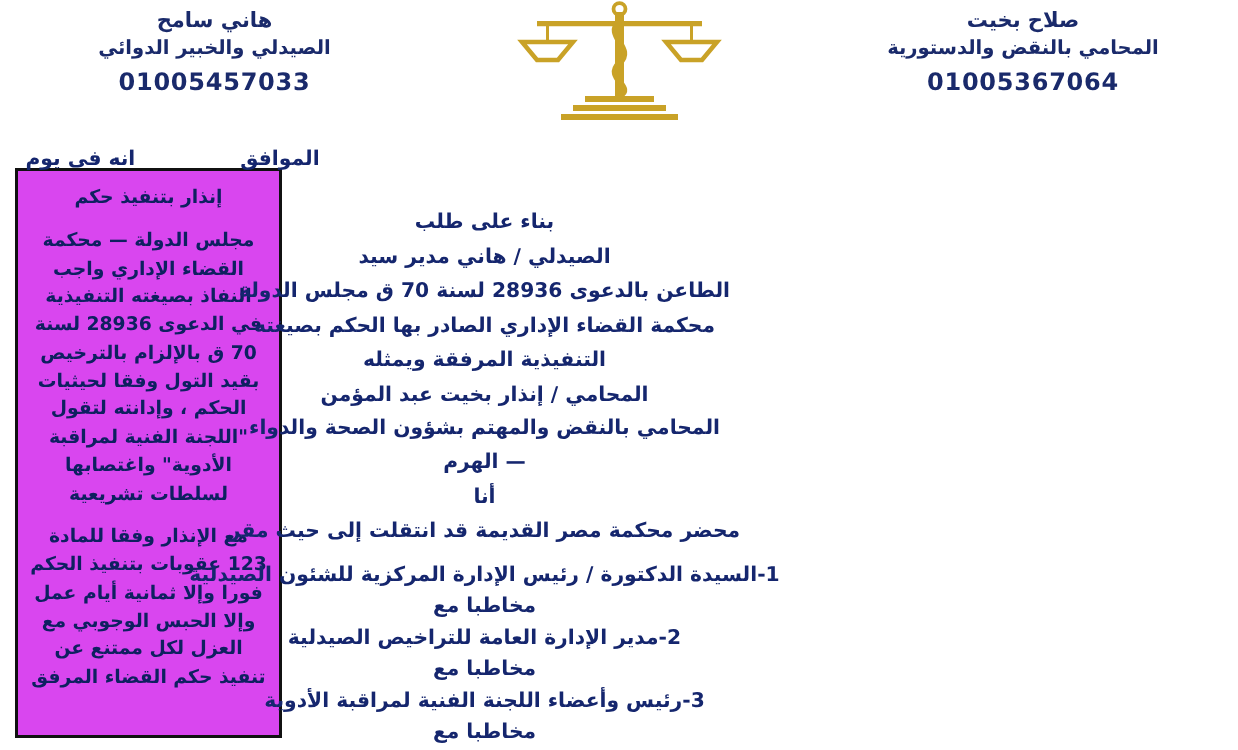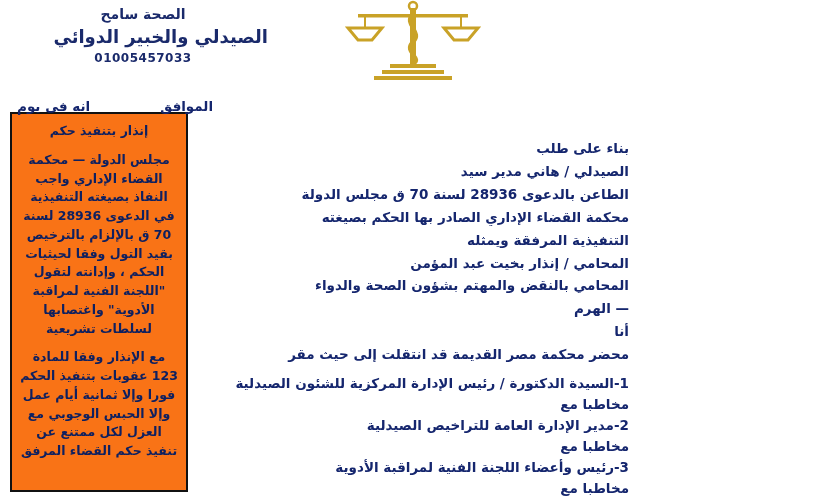--- a/index.html
+++ b/index.html
@@ -37,22 +37,22 @@
   }
   .hdr-right {
     right: 18px;
     width: 250px;
   }
   .hdr-left {
     left: 18px;
     width: 250px;
   }
   .hdr-block .nm { font-size: 14px; }
-  .hdr-block .ttl { font-size: 18px; text-align: right; }
-  .hdr-block .ph { font-size: 12px; letter-spacing: .5px; }
+  .hdr-block .ttl { font-size: 13px; }
+  .hdr-block .ph { font-size: 16px; letter-spacing: .5px; }
 
   
   .emblem {
     position: absolute;
     left: 50%;
     transform: translateX(-50%);
     top: 0px;
     width: 150px;
     height: 88px;
   }
@@ -65,21 +65,21 @@
     width: 178px;
     height: 380px;
     border: 2px solid #111;
     box-sizing: border-box;
     padding: 8px 8px 6px 8px;
     color: #0e2060;
     font-weight: bold;
     font-size: 12.5px;
     line-height: 1.5;
     text-align: center;
-    background: #f97316;
+    background: #d946ef;
   }
   .notice-box .p { margin: 0 0 10px 0; }
   .notice-box .p.last { margin-bottom: 16px; }
 
   
   .body-col {
     position: absolute;
     top: 96px;
     right: 196px;
     width: 612px;
@@ -97,32 +97,37 @@
     margin-bottom: 21px;
     padding-right: 4px;
   }
   .row-date span { white-space: nowrap; }
   .para { margin: 0 0 2px 0; }
   .underline {
     text-underline-offset: 3px;
   }
   .numbered { margin: 0; }
   .small-gap { height: 6px; }
-  .blk-center { }
+  .blk-center { text-align: center; }
 </style>
 </head>
 <body>
 
 <div class="page">
 
   <div class="header">
 
+    <div class="hdr-block hdr-right">
+      <div class="nm">صلاح بخيت</div>
+      <div class="ttl">المحامي بالنقض والدستورية</div>
+      <div class="ph">01005367064</div>
+    </div>
 
     <div class="hdr-block hdr-left">
-      <div class="nm">الصحة سامح</div>
+      <div class="nm">هاني سامح</div>
       <div class="ttl">الصيدلي والخبير الدوائي</div>
       <div class="ph">01005457033</div>
     </div>
 
     <div class="emblem">
       <svg viewBox="0 0 150 88" width="150" height="88" xmlns="http://www.w3.org/2000/svg">
 
         <rect x="20" y="14" width="110" height="3.5" fill="#C9A227"></rect>
 
         <rect x="72" y="8" width="6" height="56" fill="#C9A227"></rect>

